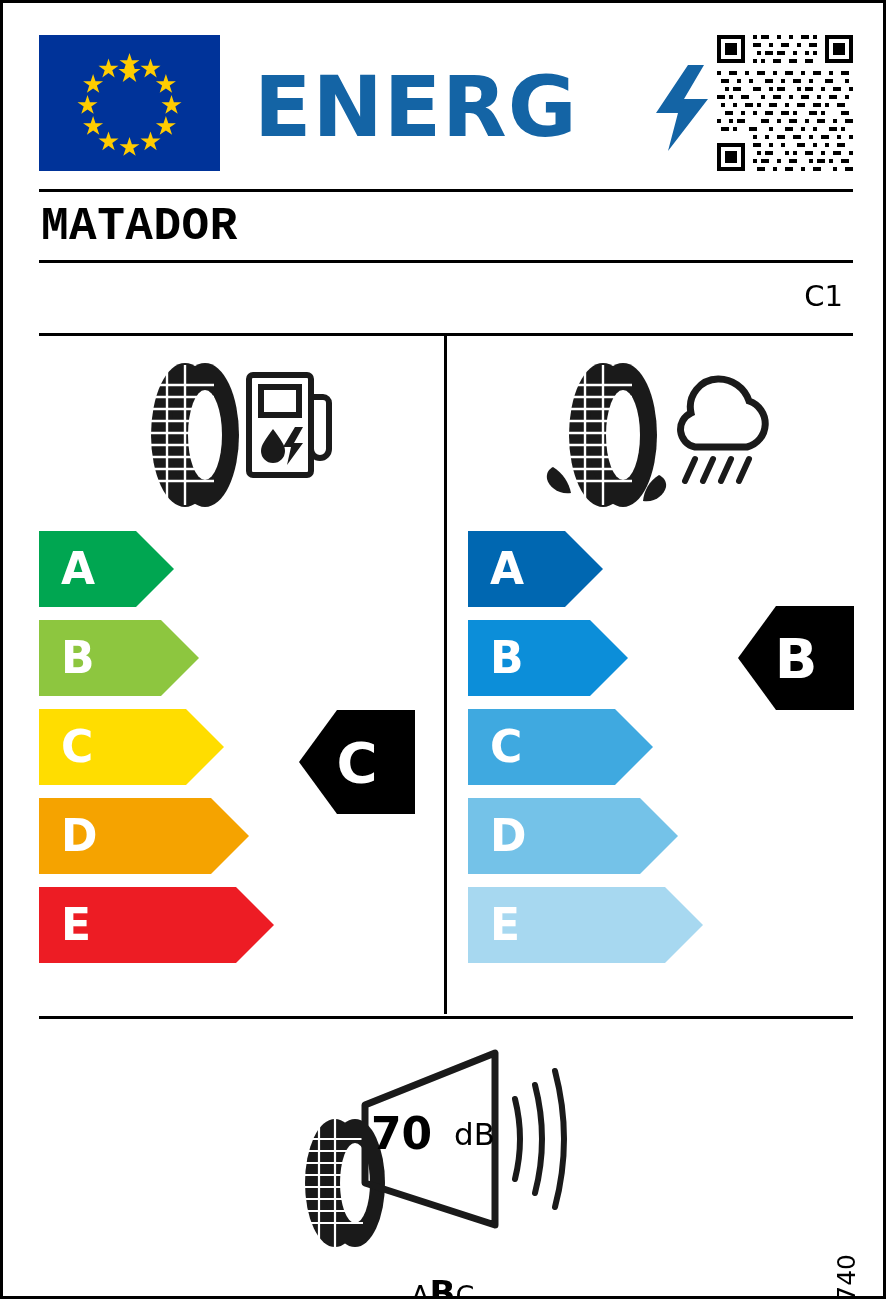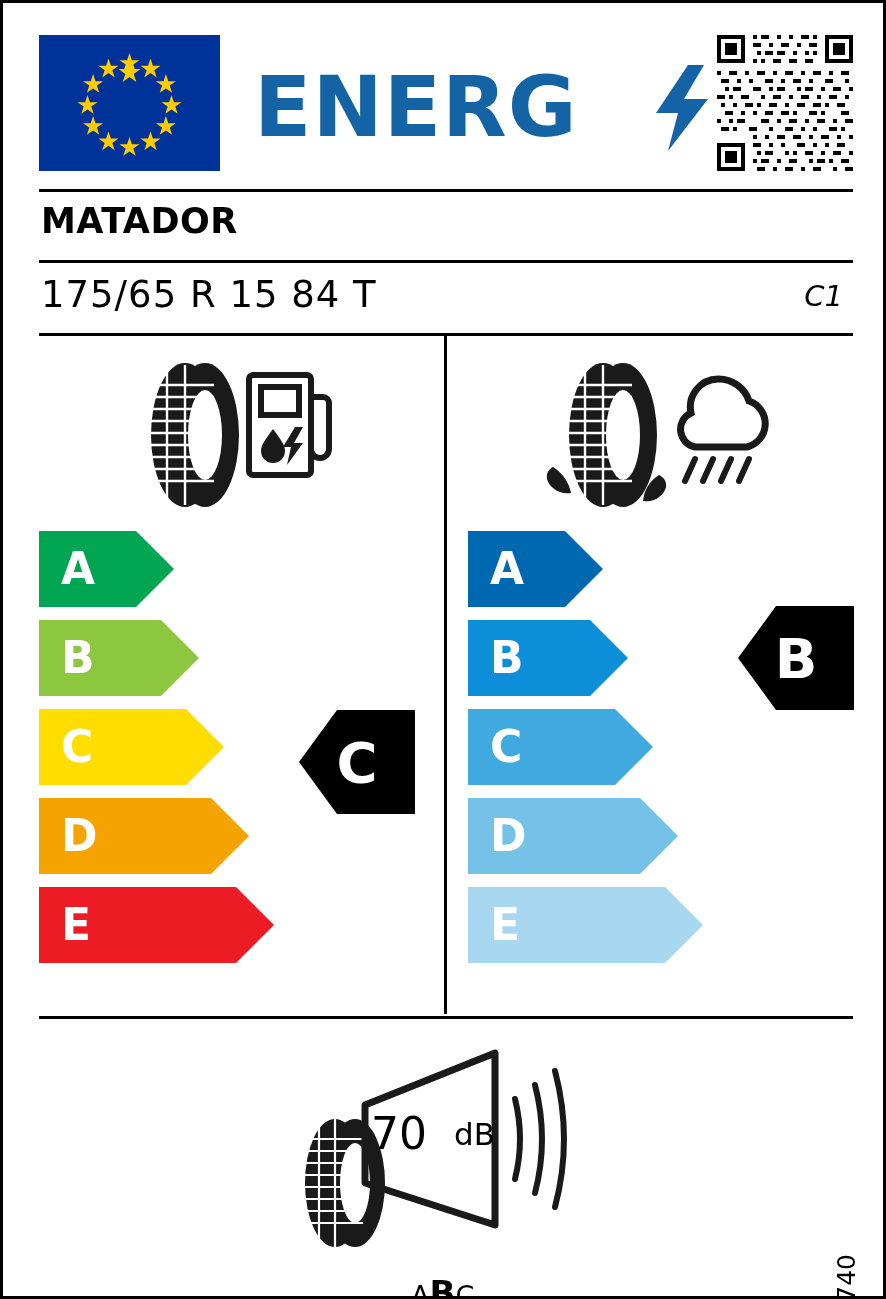--- a/index.html
+++ b/index.html
@@ -91,23 +91,24 @@
     width: 3px;
     height: 678px;
     background: #000;
   }
 
   
   .brand {
     position: absolute;
     left: 38px;
     top: 198px;
-    font-size: 35px;
+    font-size: 46px;
     font-weight: bold;
     letter-spacing: 0.5px;
+    font-family: Liberation Mono, monospace;
   }
   .partcode {
     position: absolute;
     right: 38px;
     top: 198px;
     font-size: 35px;
     font-weight: bold;
     letter-spacing: 0.5px;
     text-align: right;
   }
@@ -118,21 +119,20 @@
     left: 38px;
     top: 270px;
     font-size: 37px;
     letter-spacing: 1px;
   }
   .tireclass {
     position: absolute;
     right: 40px;
     top: 276px;
     font-size: 29px;
-    font-style: italic;
   }
 
   
   .pict-fuel {
     position: absolute;
     left: 120px;
     top: 352px;
     width: 210px;
     height: 160px;
   }
@@ -210,21 +210,21 @@
     left: 280px;
     top: 1040px;
     width: 330px;
     height: 230px;
   }
   .noise-value {
     position: absolute;
     left: 368px;
     top: 1105px;
     font-size: 44px;
-    font-weight: normal;
+    font-weight: bold;
     letter-spacing: 0px;
   }
   .noise-unit {
     position: absolute;
     left: 437px;
     top: 1113px;
     font-size: 31px;
     margin-left: 14px;
   }
   .noise-classes {
@@ -451,21 +451,20 @@
       </svg>
     </div>
   </div>
 
   <div class="rule r1"></div>
 
   <div class="brand">MATADOR</div>
 
   <div class="rule r2"></div>
 
-  <div class="tiresize">175/65 R 15 84 T</div>
   <div class="tireclass">C1</div>
 
   <div class="rule r3"></div>
   <div class="vline"></div>
 
   <div class="pict-fuel">
     <svg width="210" height="160" viewBox="0 0 210 160">
       <g>
         <ellipse cx="62" cy="80" rx="34" ry="72" fill="#1a1a1a"></ellipse>
         <ellipse cx="82" cy="80" rx="34" ry="72" fill="#1a1a1a"></ellipse>

